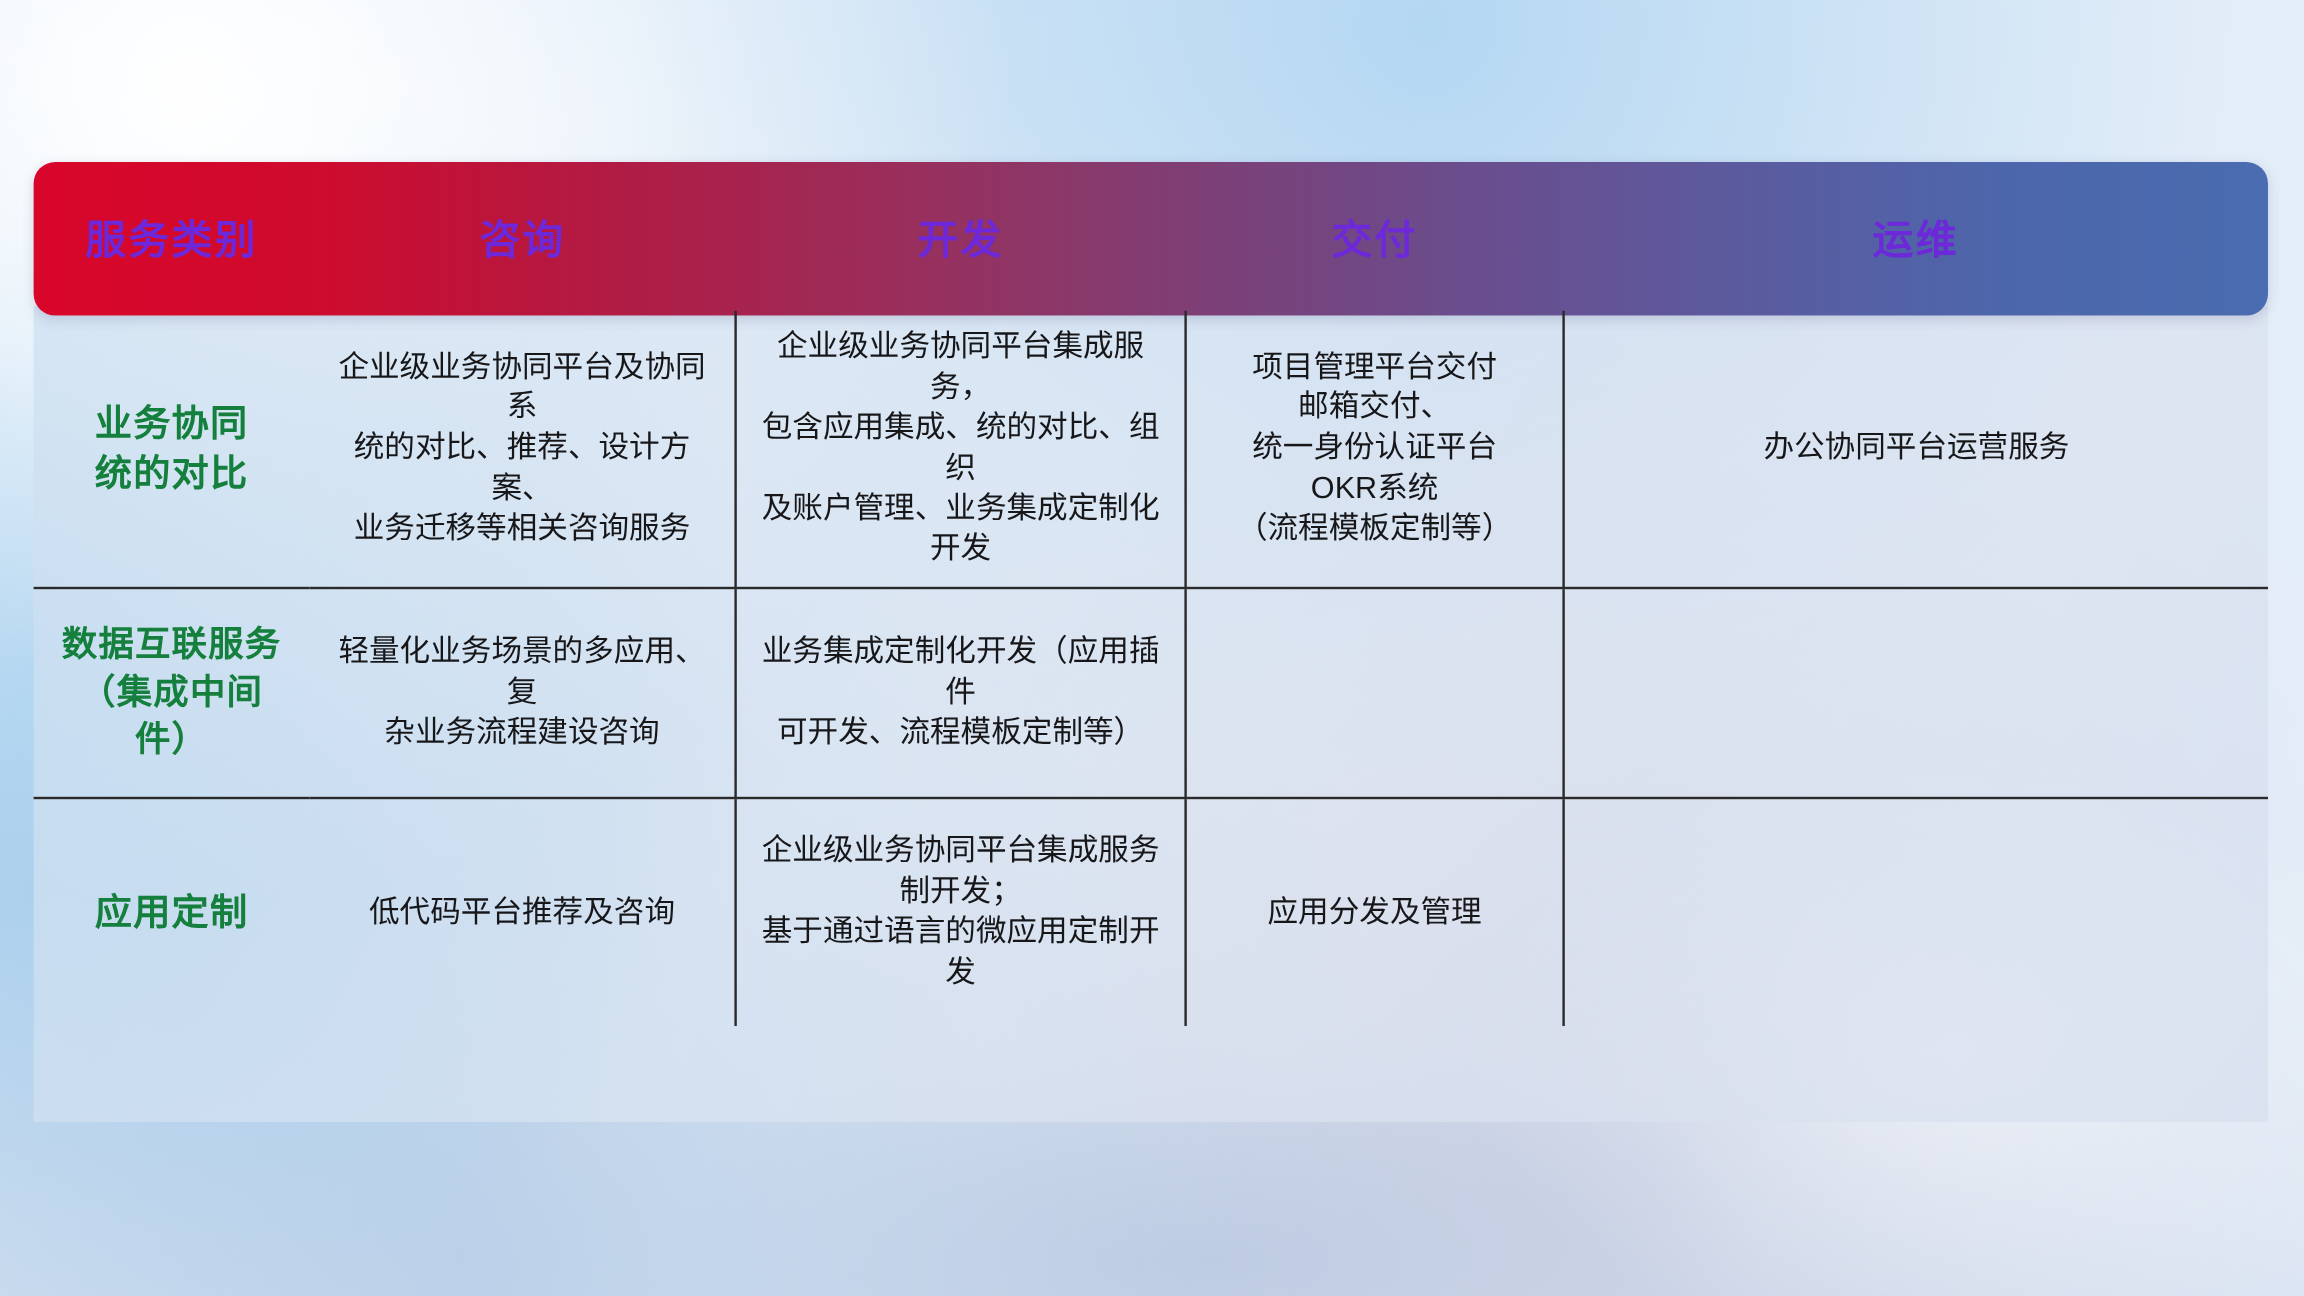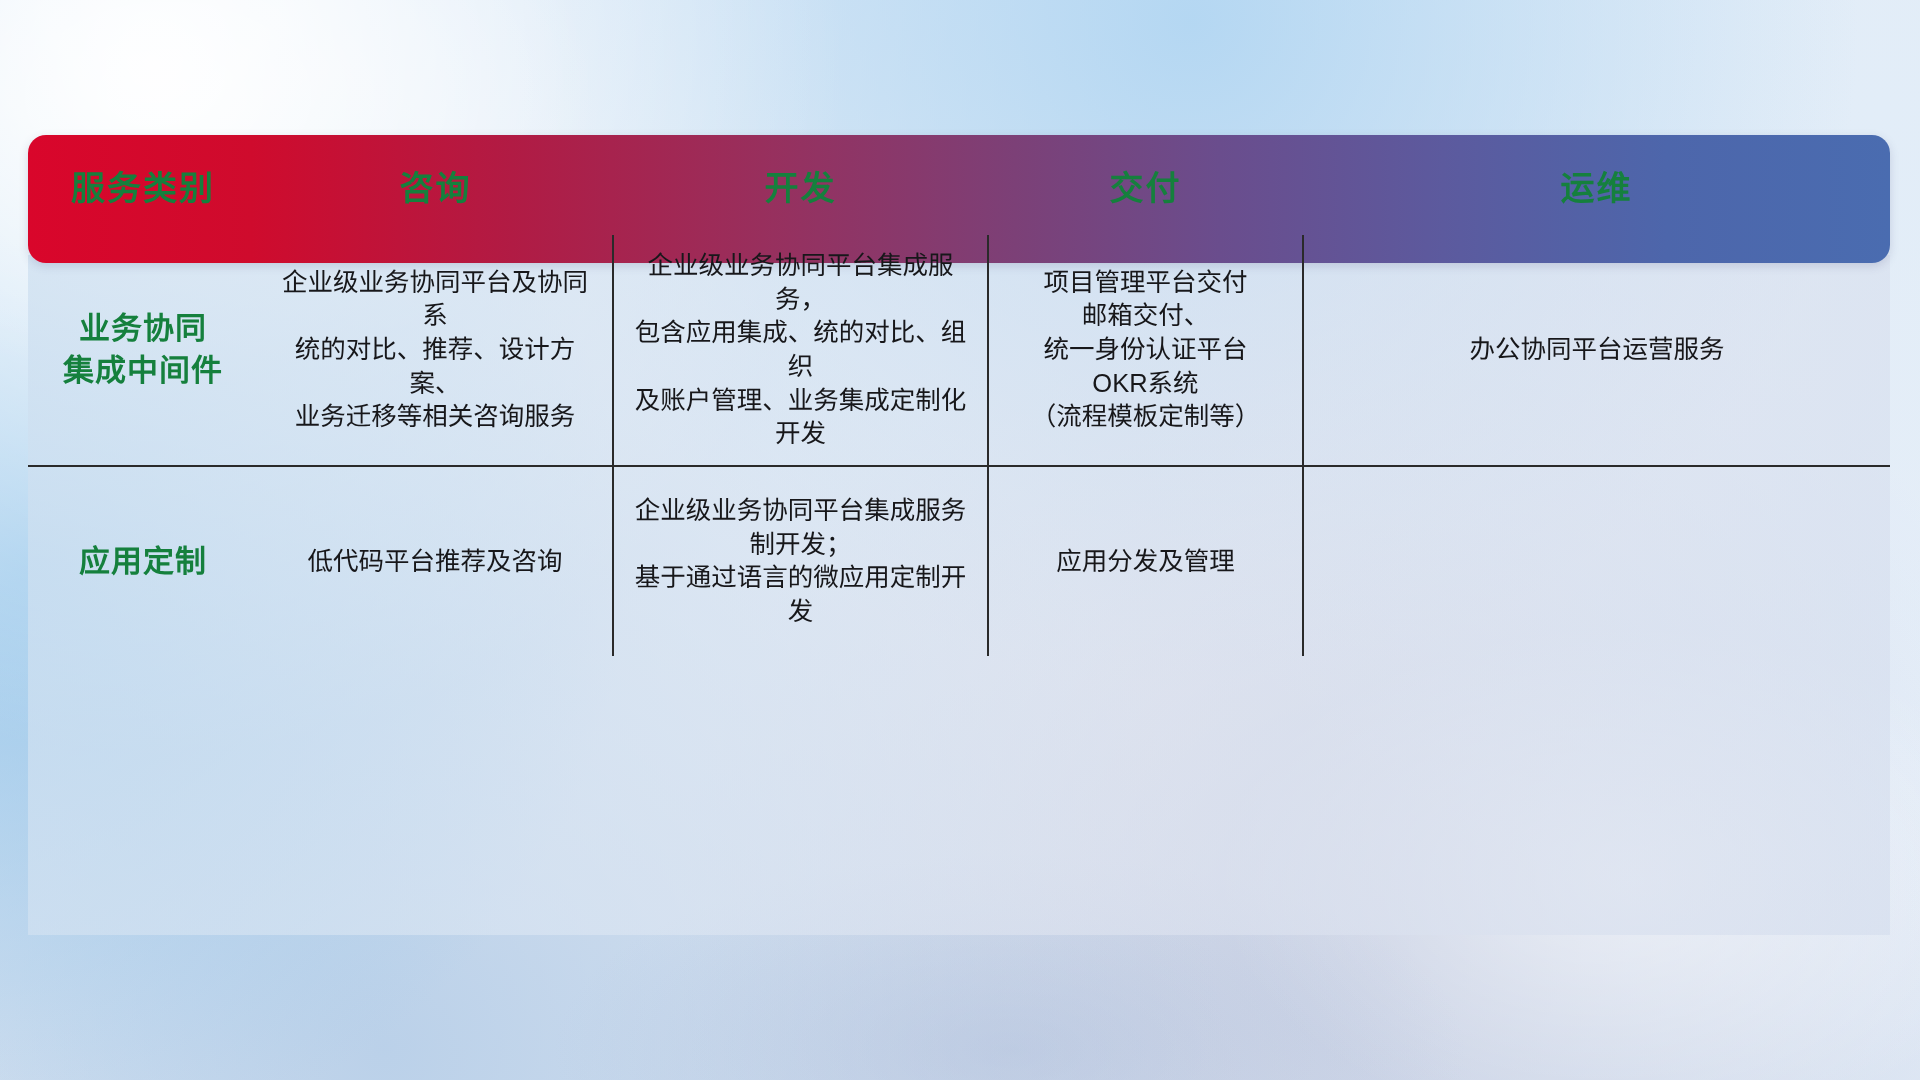--- a/index.html
+++ b/index.html
@@ -61,25 +61,25 @@
   }
 
   table.matrix {
     width: 1862px;
     border-collapse: collapse;
     table-layout: fixed;
   }
 
   
   thead th {
-    padding: 0;
+    padding: 12px;
     height: 100px;
     vertical-align: middle;
     text-align: center;
-    color: #15803d;
+    color: #6d28d9;
     font-size: 34px;
     font-weight: bold;
     letter-spacing: 2px;
     border: 0;
     position: relative;
     z-index: 3;
   }
   #header-row {
     position: relative;
   }
@@ -183,21 +183,21 @@
           <th>交付</th>
           <th>运维</th>
         </tr>
       </thead>
 
       <tbody>
 
         <tr class="r1">
           <td class="rowhead">
             <span class="cellline">业务协同</span>
-            <span class="cellline">集成中间件</span>
+            <span class="cellline">统的对比</span>
           </td>
           <td>
             <span class="cellline">企业级业务协同平台及协同系</span>
             <span class="cellline">统的对比、推荐、设计方案、</span>
             <span class="cellline">业务迁移等相关咨询服务</span>
           </td>
           <td>
             <span class="cellline">企业级业务协同平台集成服务，</span>
             <span class="cellline">包含应用集成、统的对比、组织</span>
             <span class="cellline">及账户管理、业务集成定制化开发</span>
@@ -207,20 +207,36 @@
             <span class="cellline">邮箱交付、</span>
             <span class="cellline">统一身份认证平台</span>
             <span class="cellline">OKR系统</span>
             <span class="cellline">（流程模板定制等）</span>
           </td>
           <td>
             <span class="cellline">办公协同平台运营服务</span>
           </td>
         </tr>
 
+        <tr class="r2">
+          <td class="rowhead hdr-narrow">
+            <span class="cellline">数据互联服务</span>
+            <span class="cellline">（集成中间件）</span>
+          </td>
+          <td>
+            <span class="cellline">轻量化业务场景的多应用、复</span>
+            <span class="cellline">杂业务流程建设咨询</span>
+          </td>
+          <td>
+            <span class="cellline">业务集成定制化开发（应用插件</span>
+            <span class="cellline">可开发、流程模板定制等）</span>
+          </td>
+          <td></td>
+          <td></td>
+        </tr>
 
         <tr class="r3">
           <td class="rowhead">
             <span class="cellline">应用定制</span>
           </td>
           <td>
             <span class="cellline">低代码平台推荐及咨询</span>
           </td>
           <td>
             <span class="cellline">企业级业务协同平台集成服务</span>

